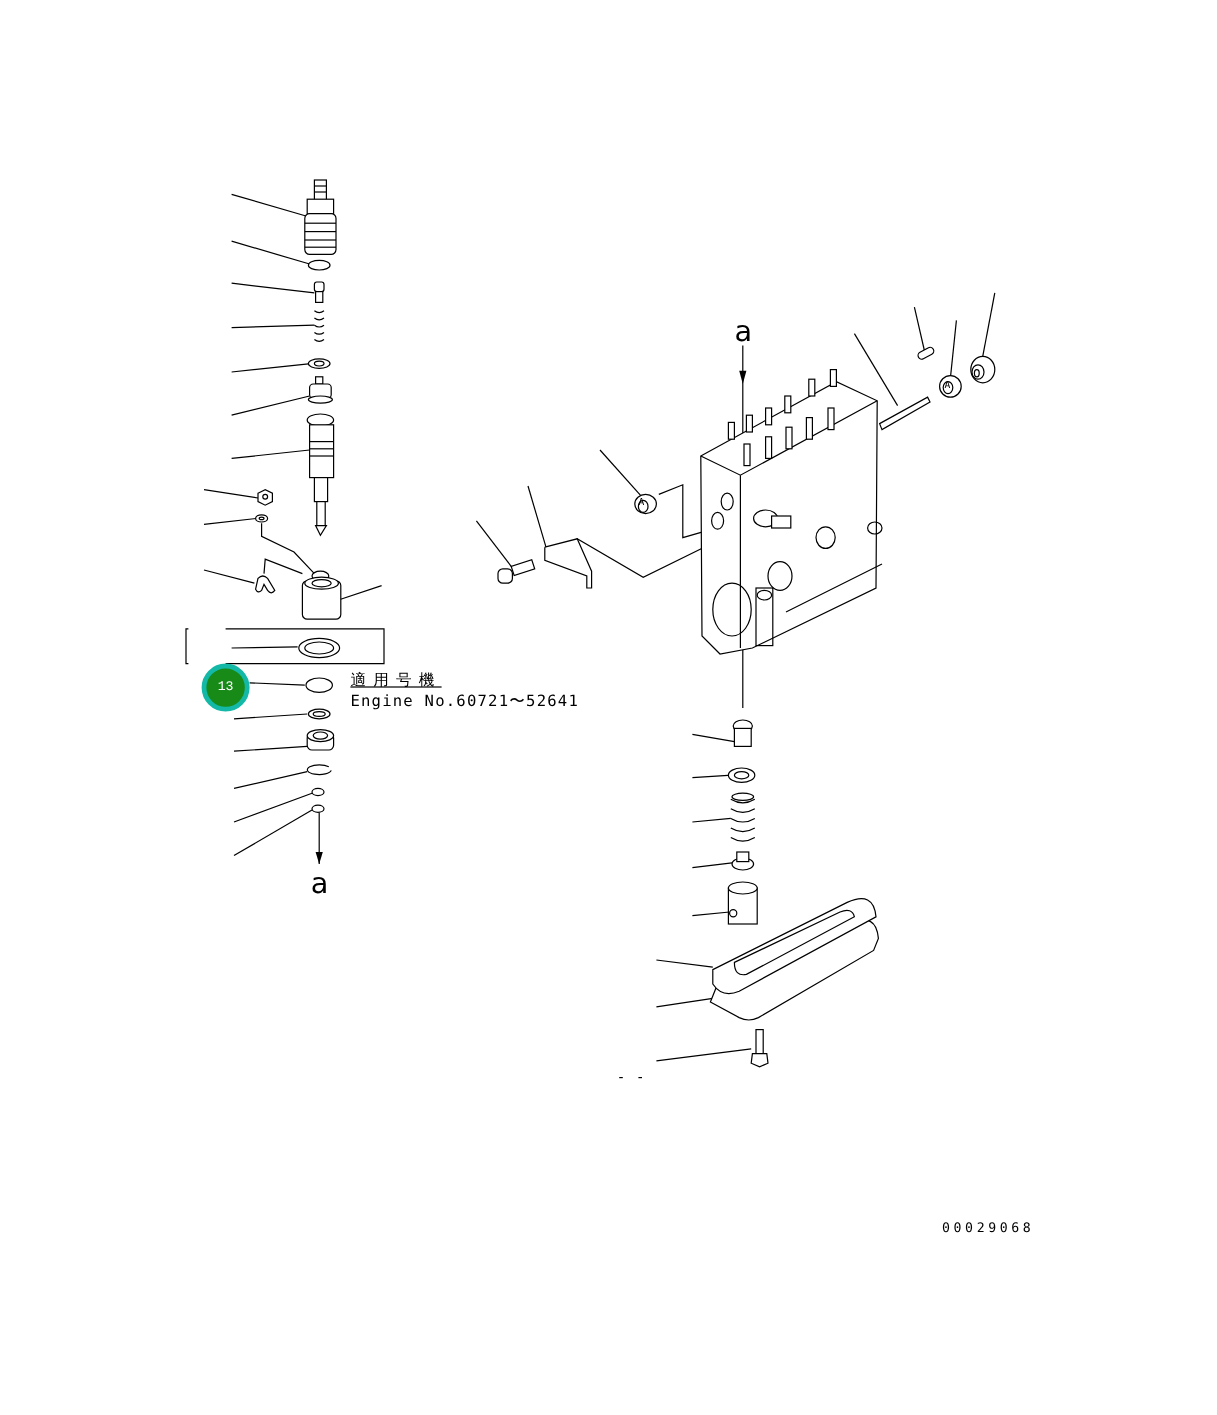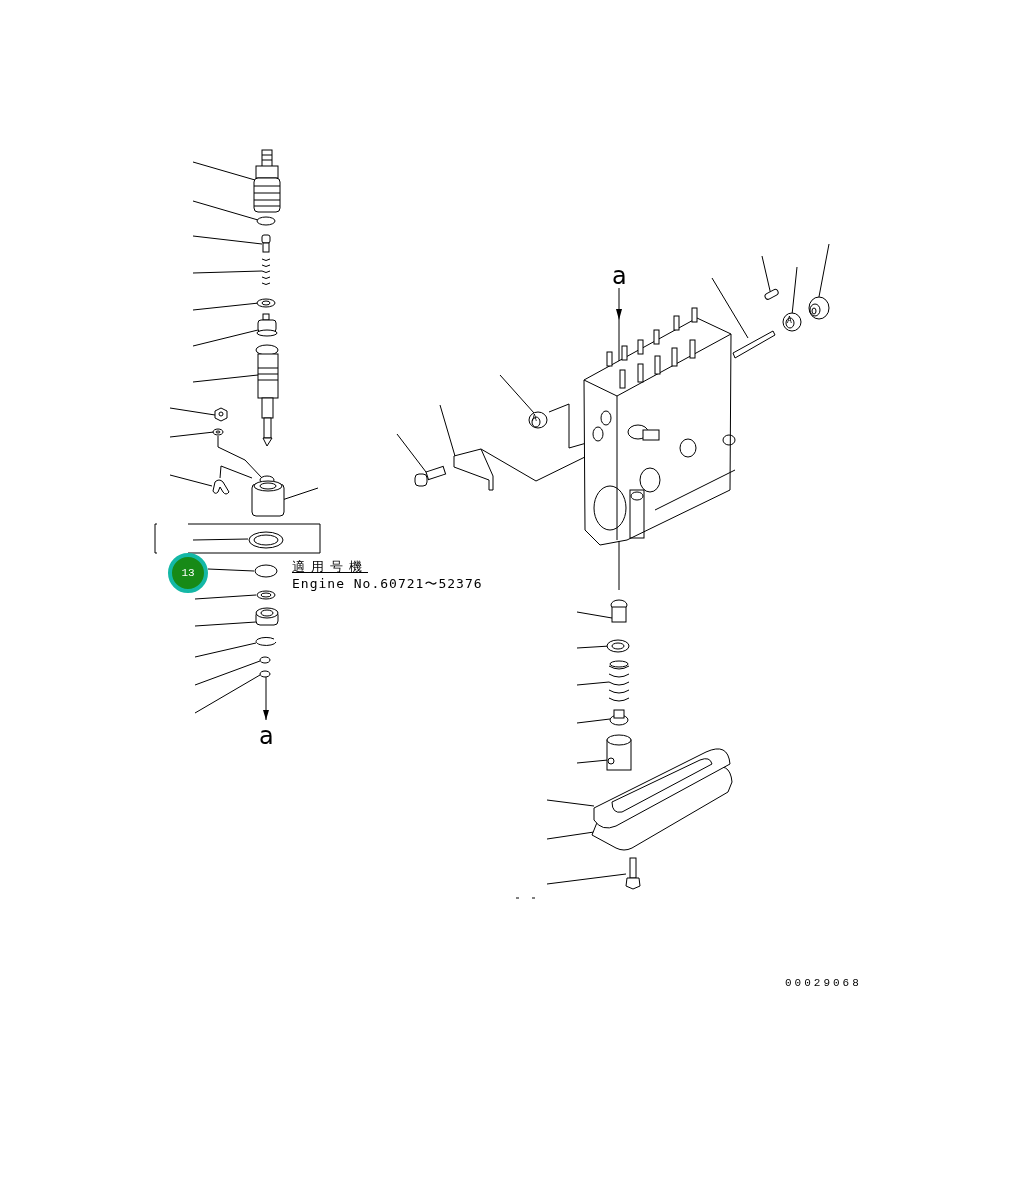--- a/index.html
+++ b/index.html
@@ -4,21 +4,21 @@
 <style>
   html, body { margin:0; padding:0; background:#ffffff; }
   body { width:1014px; height:1179px; position:relative; overflow:hidden;
          font-family:"DejaVu Sans Mono", monospace; }
   svg#diagram { position:absolute; left:0; top:0; }
   .ln { stroke:#000; stroke-width:1; fill:none; }
   .pt { stroke:#000; stroke-width:1; fill:#fff; }
   .txt { position:absolute; color:#000; white-space:nowrap; }
   .note-jp { left:292px; top:558px; font-size:13px; letter-spacing:6px;text-decoration:underline; }
   .note-en { left:292px; top:575px; font-size:13px; letter-spacing:1px; }
-  .drawing-no { left:785px; top:977px; font-size:11px; letter-spacing:3px;font-family:Liberation Mono, monospace; }
+  .drawing-no { left:785px; top:1017px; font-size:11px; letter-spacing:3px; }
   .ref-a { font-family:"DejaVu Sans", sans-serif; font-size:24px; }
   .badge { position:absolute; left:168px; top:553px; width:32px; height:32px;
            border-radius:50%; background:#178a17; border:4px solid #14b8a6;
            color:#fff; font-family:Liberation Mono, monospace; font-size:11px;
            display:flex; align-items:center; justify-content:center; cursor:pointer; }
 </style>
 </head>
 <body>
 
 <svg id="diagram" width="1014" height="1179" viewBox="0 0 1014 1179">
@@ -248,15 +248,15 @@
 <div class="txt ref-a" style="left:259px; top:722px;">a</div>
 
 <div class="txt" style="left:532px; top:414px; font-size:8px;">A</div>
 <div class="txt" style="left:787px; top:316px; font-size:8px;">A</div>
 
 <div class="badge">
   <span>13</span>
 </div>
 
 <div class="txt note-jp">適用号機</div>
-<div class="txt note-en">Engine No.60721〜52376</div>
+<div class="txt note-en">Engine No.60721〜52641</div>
 
 <div class="txt drawing-no">00029068</div>
 
 </body></html>

